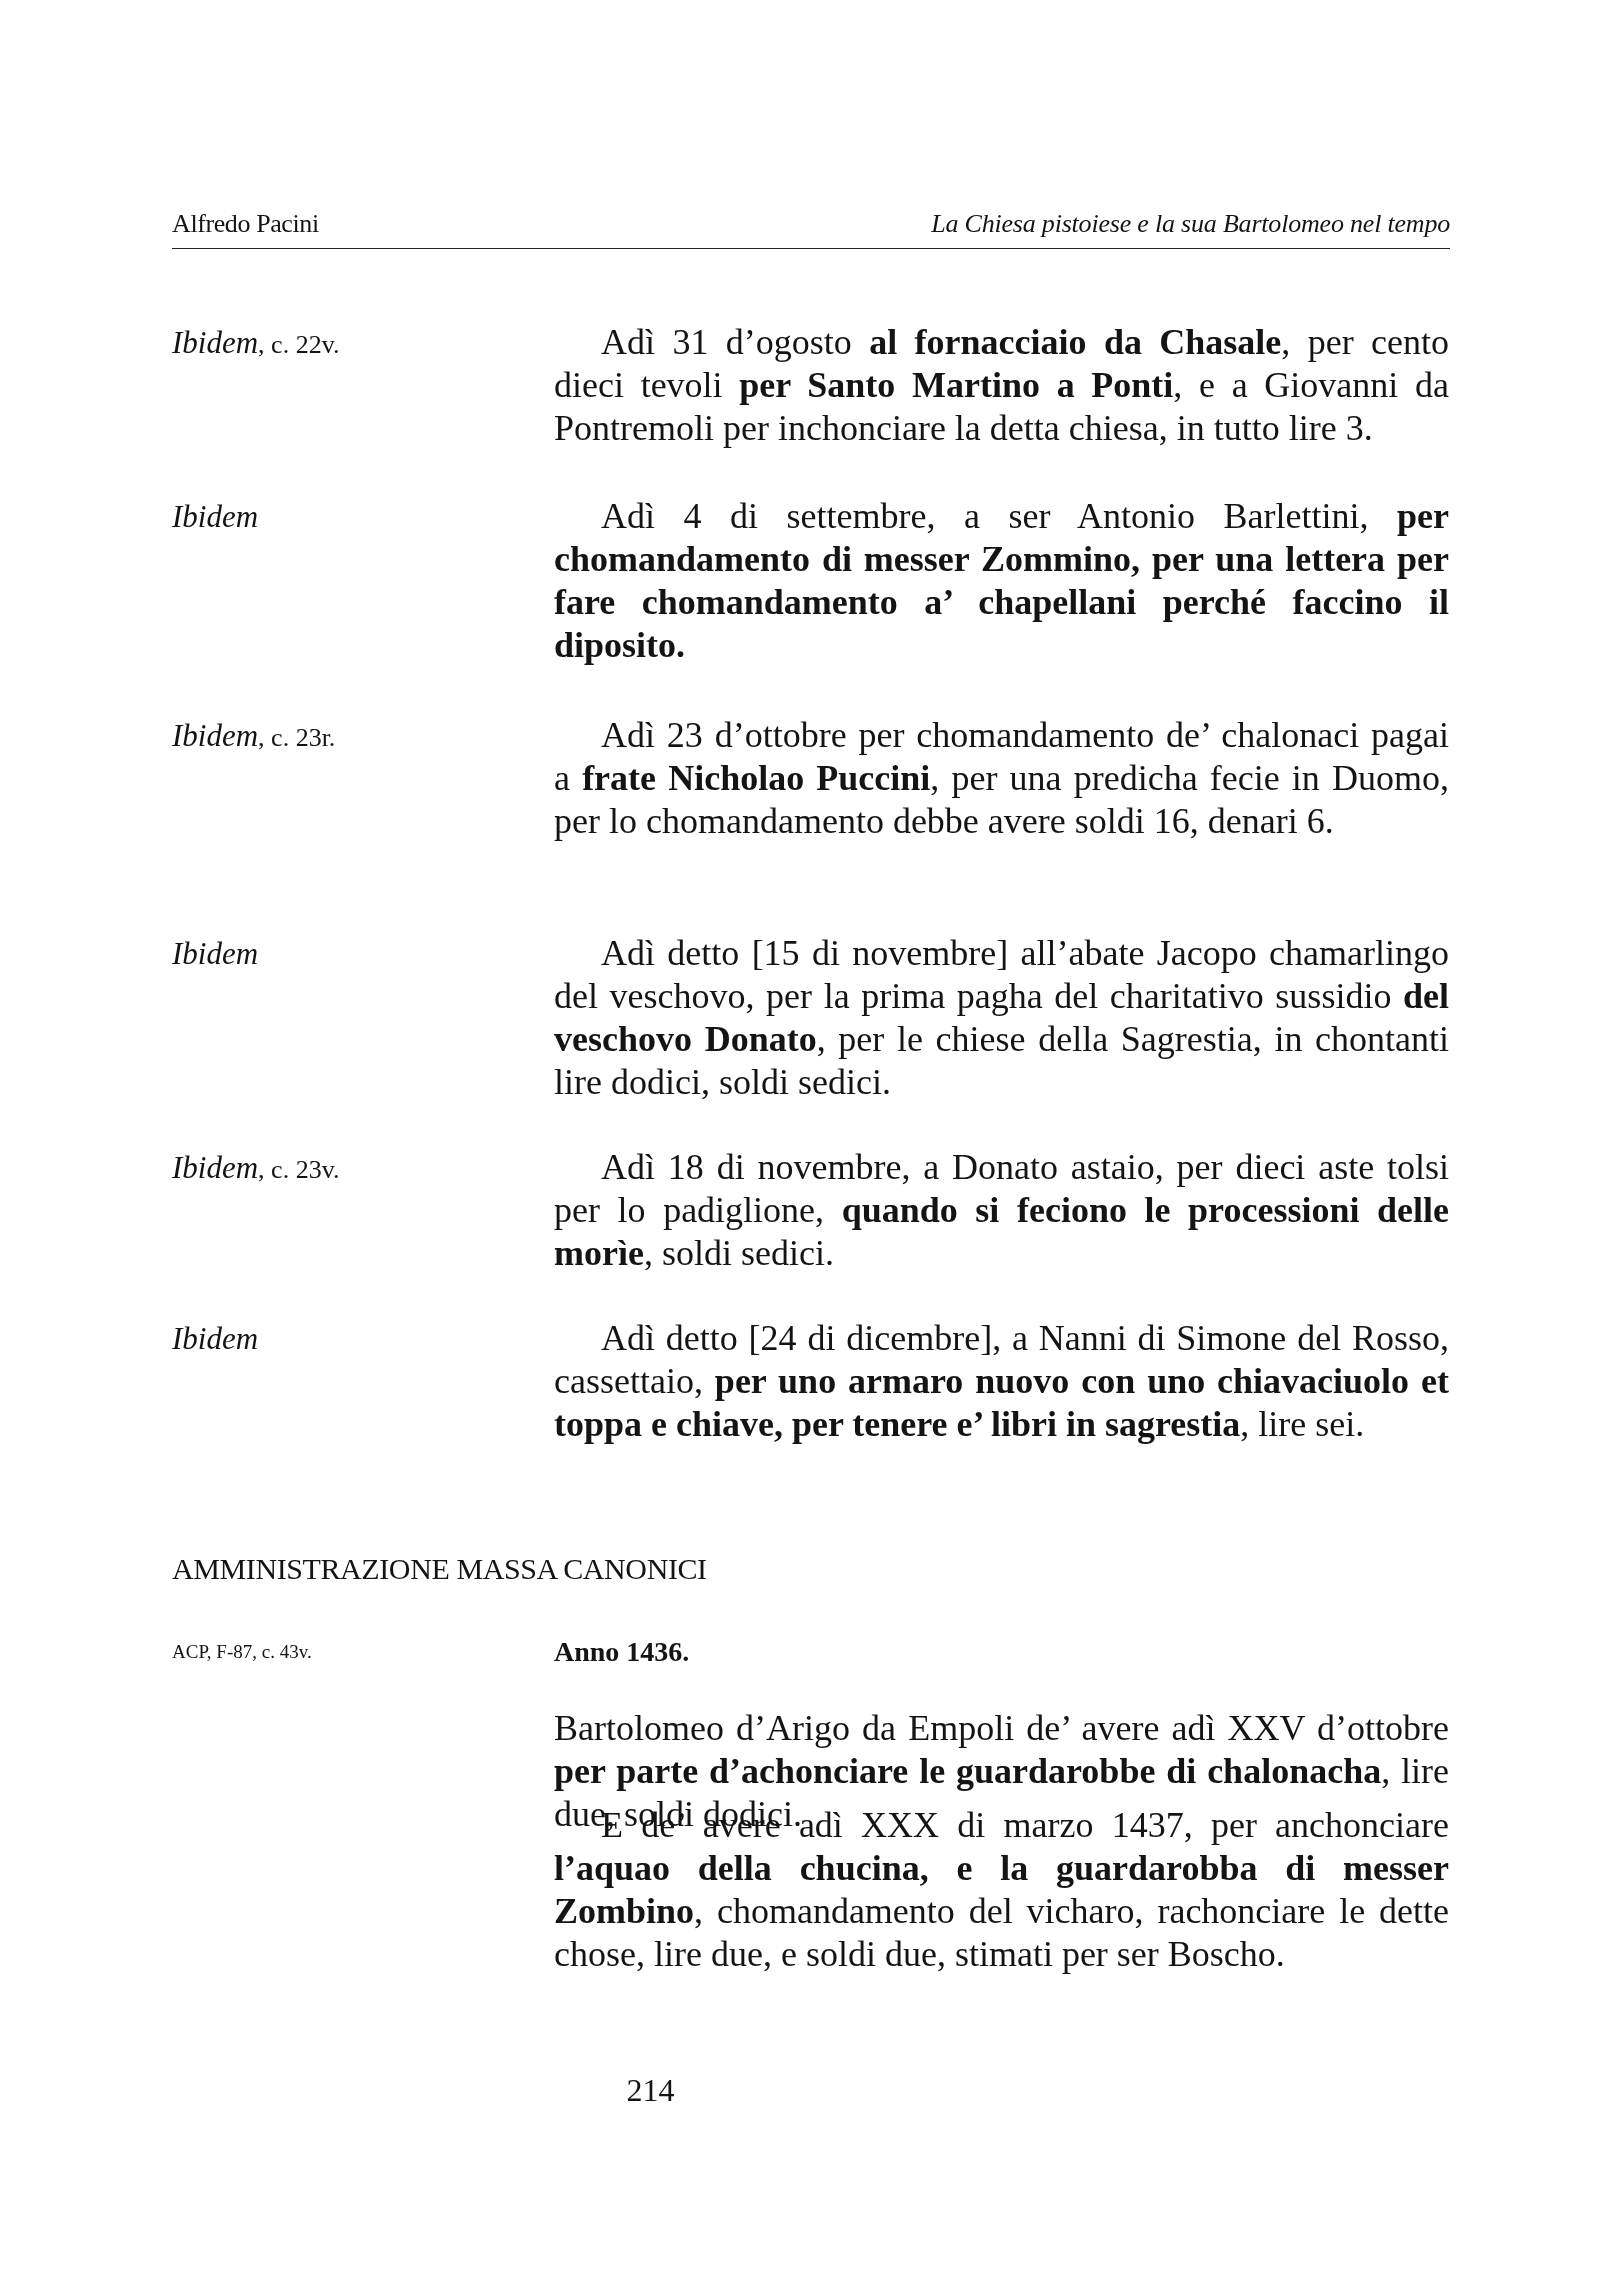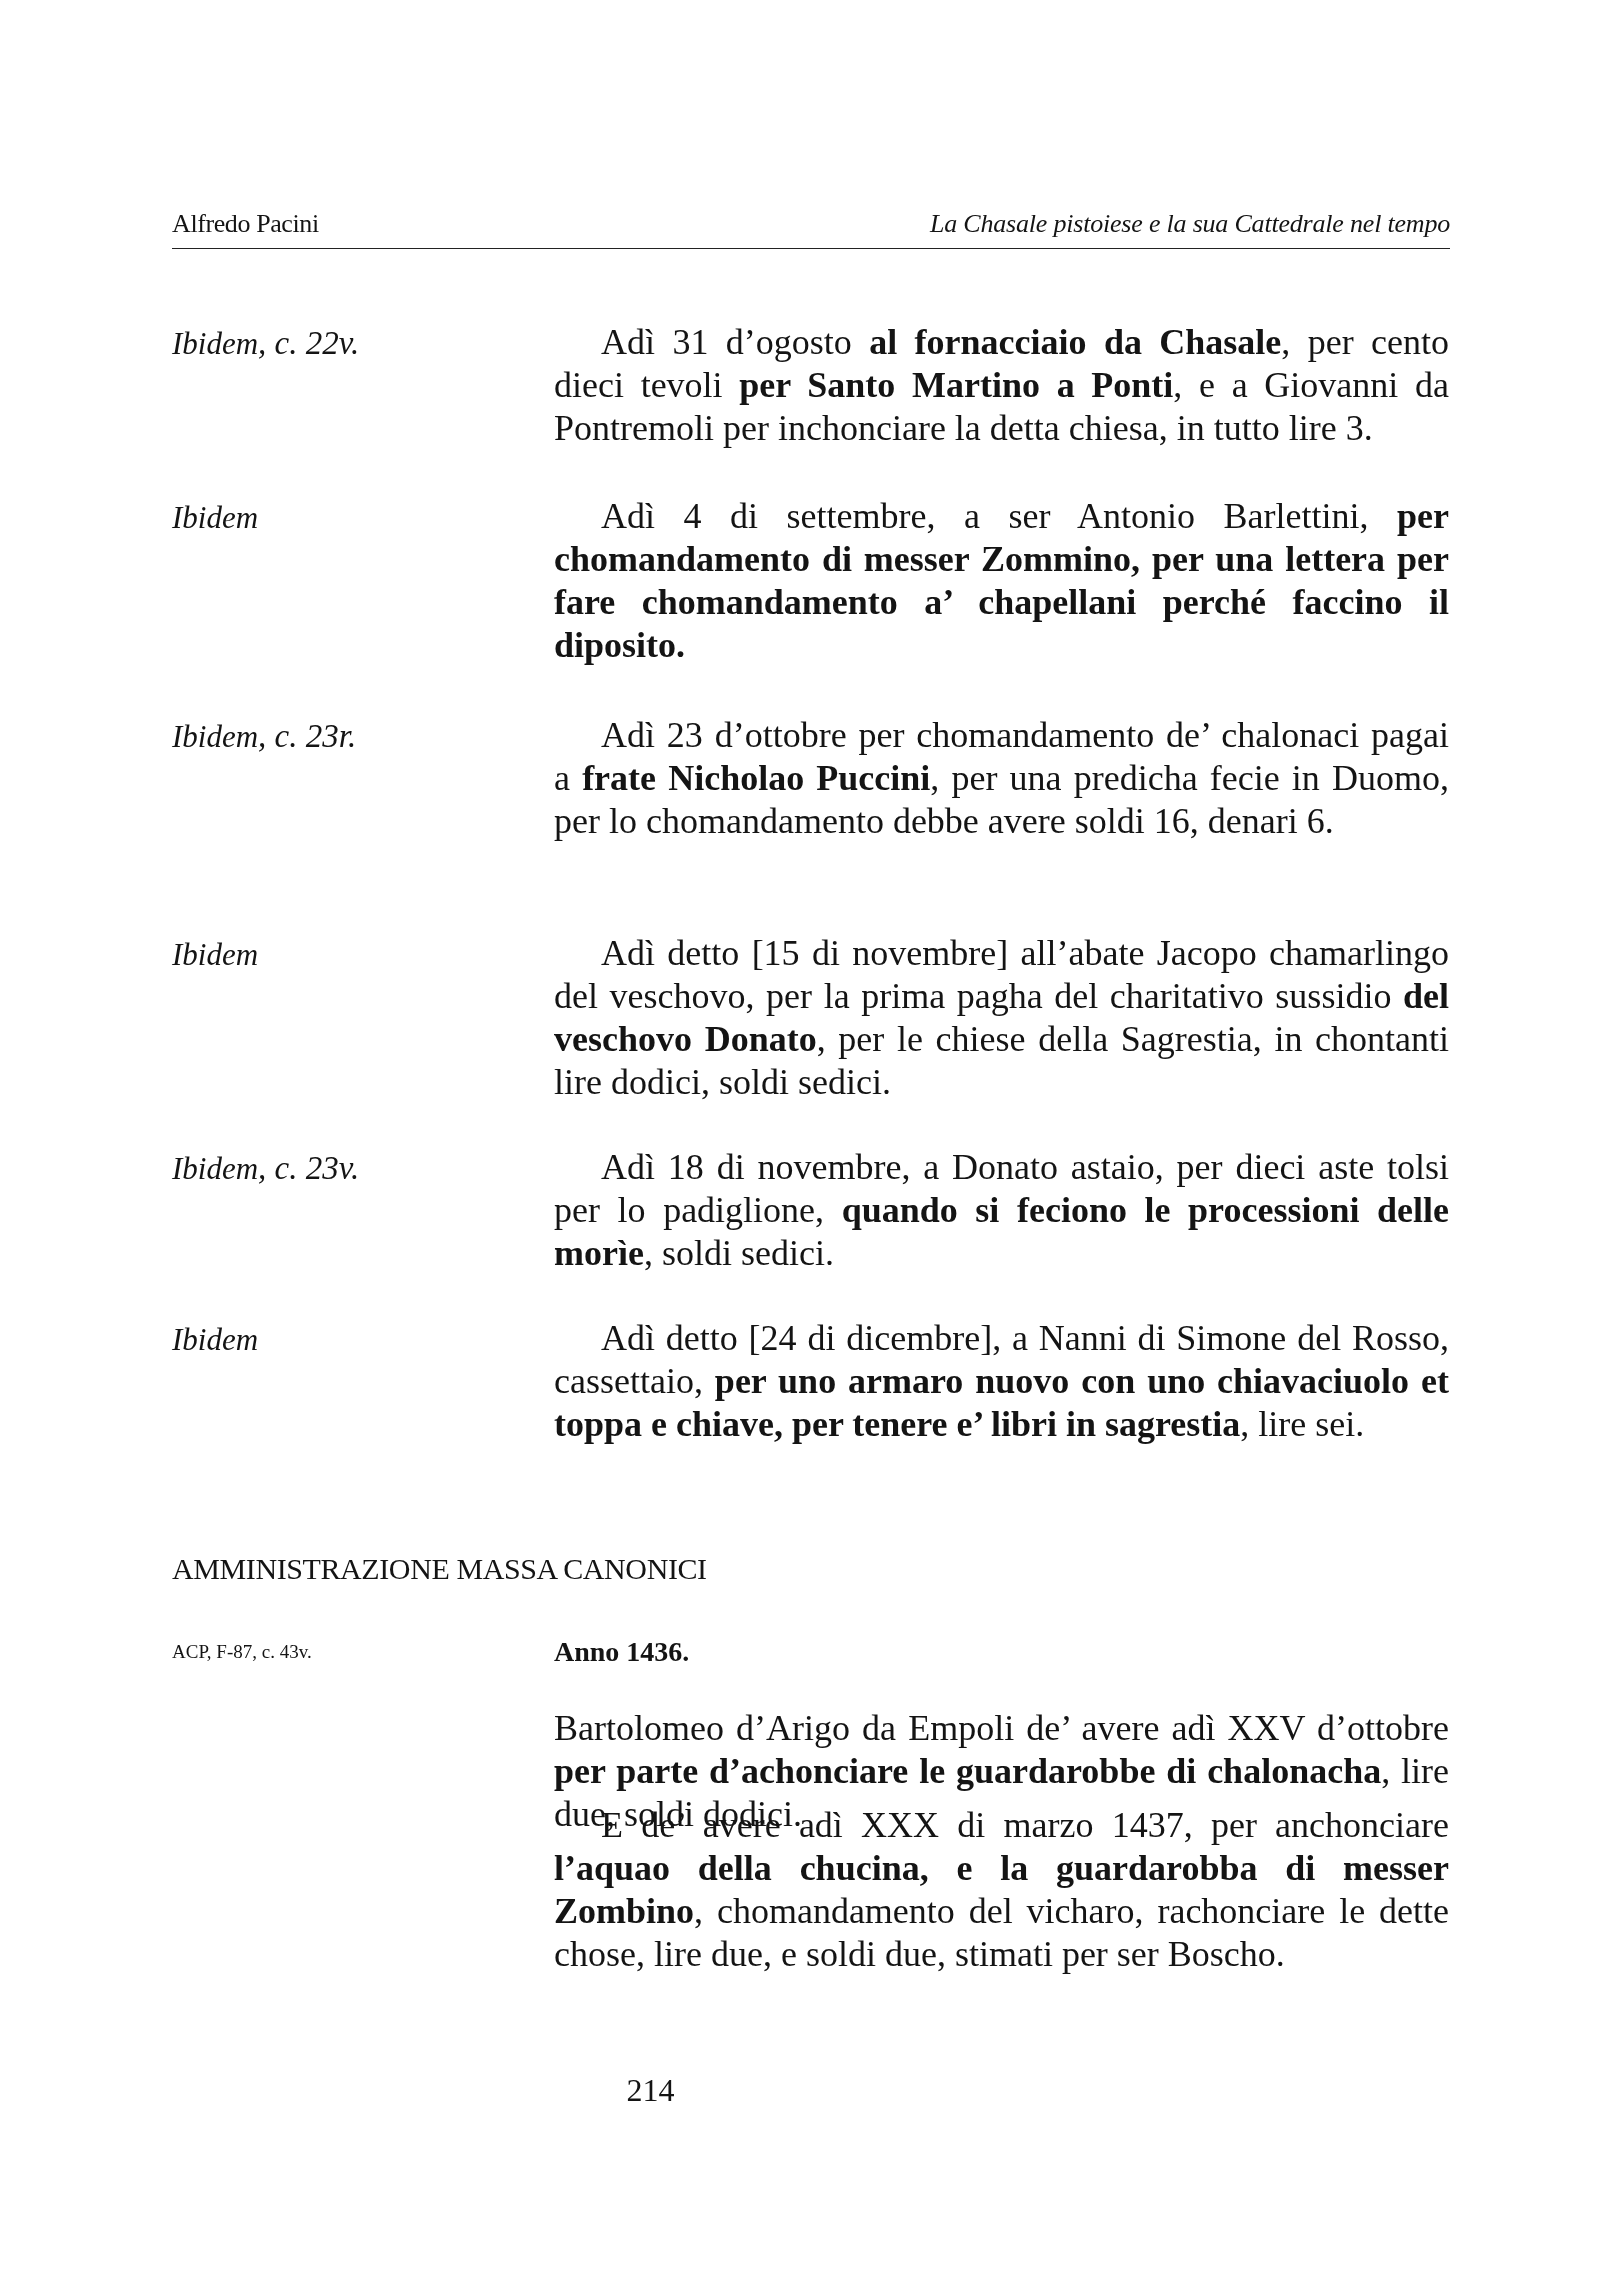--- a/index.html
+++ b/index.html
@@ -19,21 +19,21 @@
   .rh-title {
     position: absolute; right: 0; top: 1.6px;
     font-family: "Liberation Serif", serif; font-style: italic; font-size: 26px; letter-spacing: -0.2px;
   }
   .entry { position: absolute; left: 0; width: 1618px; }
   .ref {
     position: absolute; left: 172px; top: 0;
     font-family: "Liberation Serif", serif; font-size: 31px; line-height: 44px;
   }
   .ref .ref-italic { font-style: italic; }
-  .ref .ref-folio { font-size: 33px; font-style: italic; }
+  .ref .ref-folio { font-size: 26px; }
   .text {
     position: absolute; left: 554px; width: 895px; top: 0;
     font-family: "Liberation Serif", serif; font-size: 36px; line-height: 43px;
     text-align: justify; text-indent: 47px; hyphens: manual;
   }
   .text b { font-weight: bold; }
   .section-heading {
     position: absolute; left: 172px; top: 1552px;
     font-family: "Liberation Serif", serif; font-size: 30px; letter-spacing: -0.4px;
   }
@@ -45,21 +45,21 @@
   .page-number {
     position: absolute; left: 0; width: 1301px; top: 2072px; text-align: center;
     font-family: "Liberation Serif", serif; font-size: 32px;
   }
 </style>
 </head>
 <body>
 
 <div class="running-head">
   <span class="rh-author">Alfredo Pacini</span>
-  <span class="rh-title">La Chasale pistoiese e la sua Cattedrale nel tempo</span>
+  <span class="rh-title">La Chiesa pistoiese e la sua Bartolomeo nel tempo</span>
 </div>
 
 <div class="entry" style="top:321px;">
   <div class="ref"><span class="ref-italic">Ibidem</span><span class="ref-folio">, c. 22v.</span></div>
   <div class="text"><span>Adì 31 d’ogosto </span><b>al fornacciaio da Chasale</b><span>, per cento dieci tevoli </span><b>per Santo Martino a Ponti</b><span>, e a Giovanni da Pontremoli per inchonciare la detta chiesa, in tutto lire 3.</span></div>
 </div>
 
 <div class="entry" style="top:495px;">
   <div class="ref"><span class="ref-italic">Ibidem</span><span class="ref-folio"></span></div>
   <div class="text"><span>Adì 4 di settembre, a ser Antonio Barlettini, </span><b>per chomandamento di messer Zommino, per una lettera per fare chomandamento a’ chapellani perché facci­no il diposito.</b></div>

